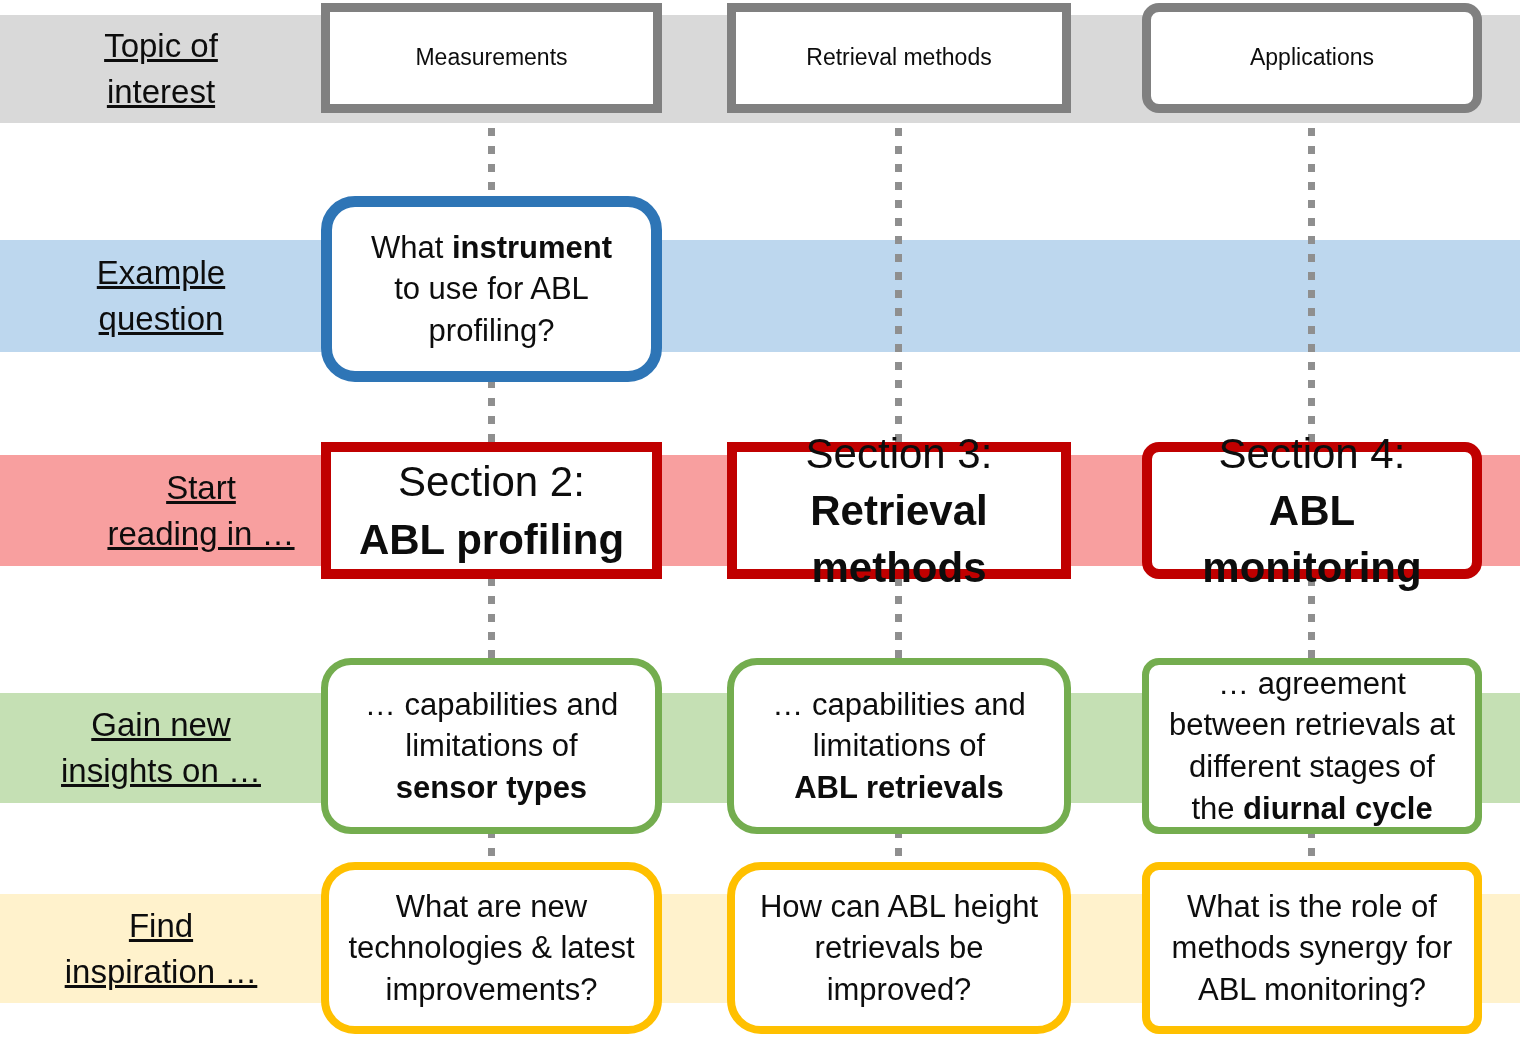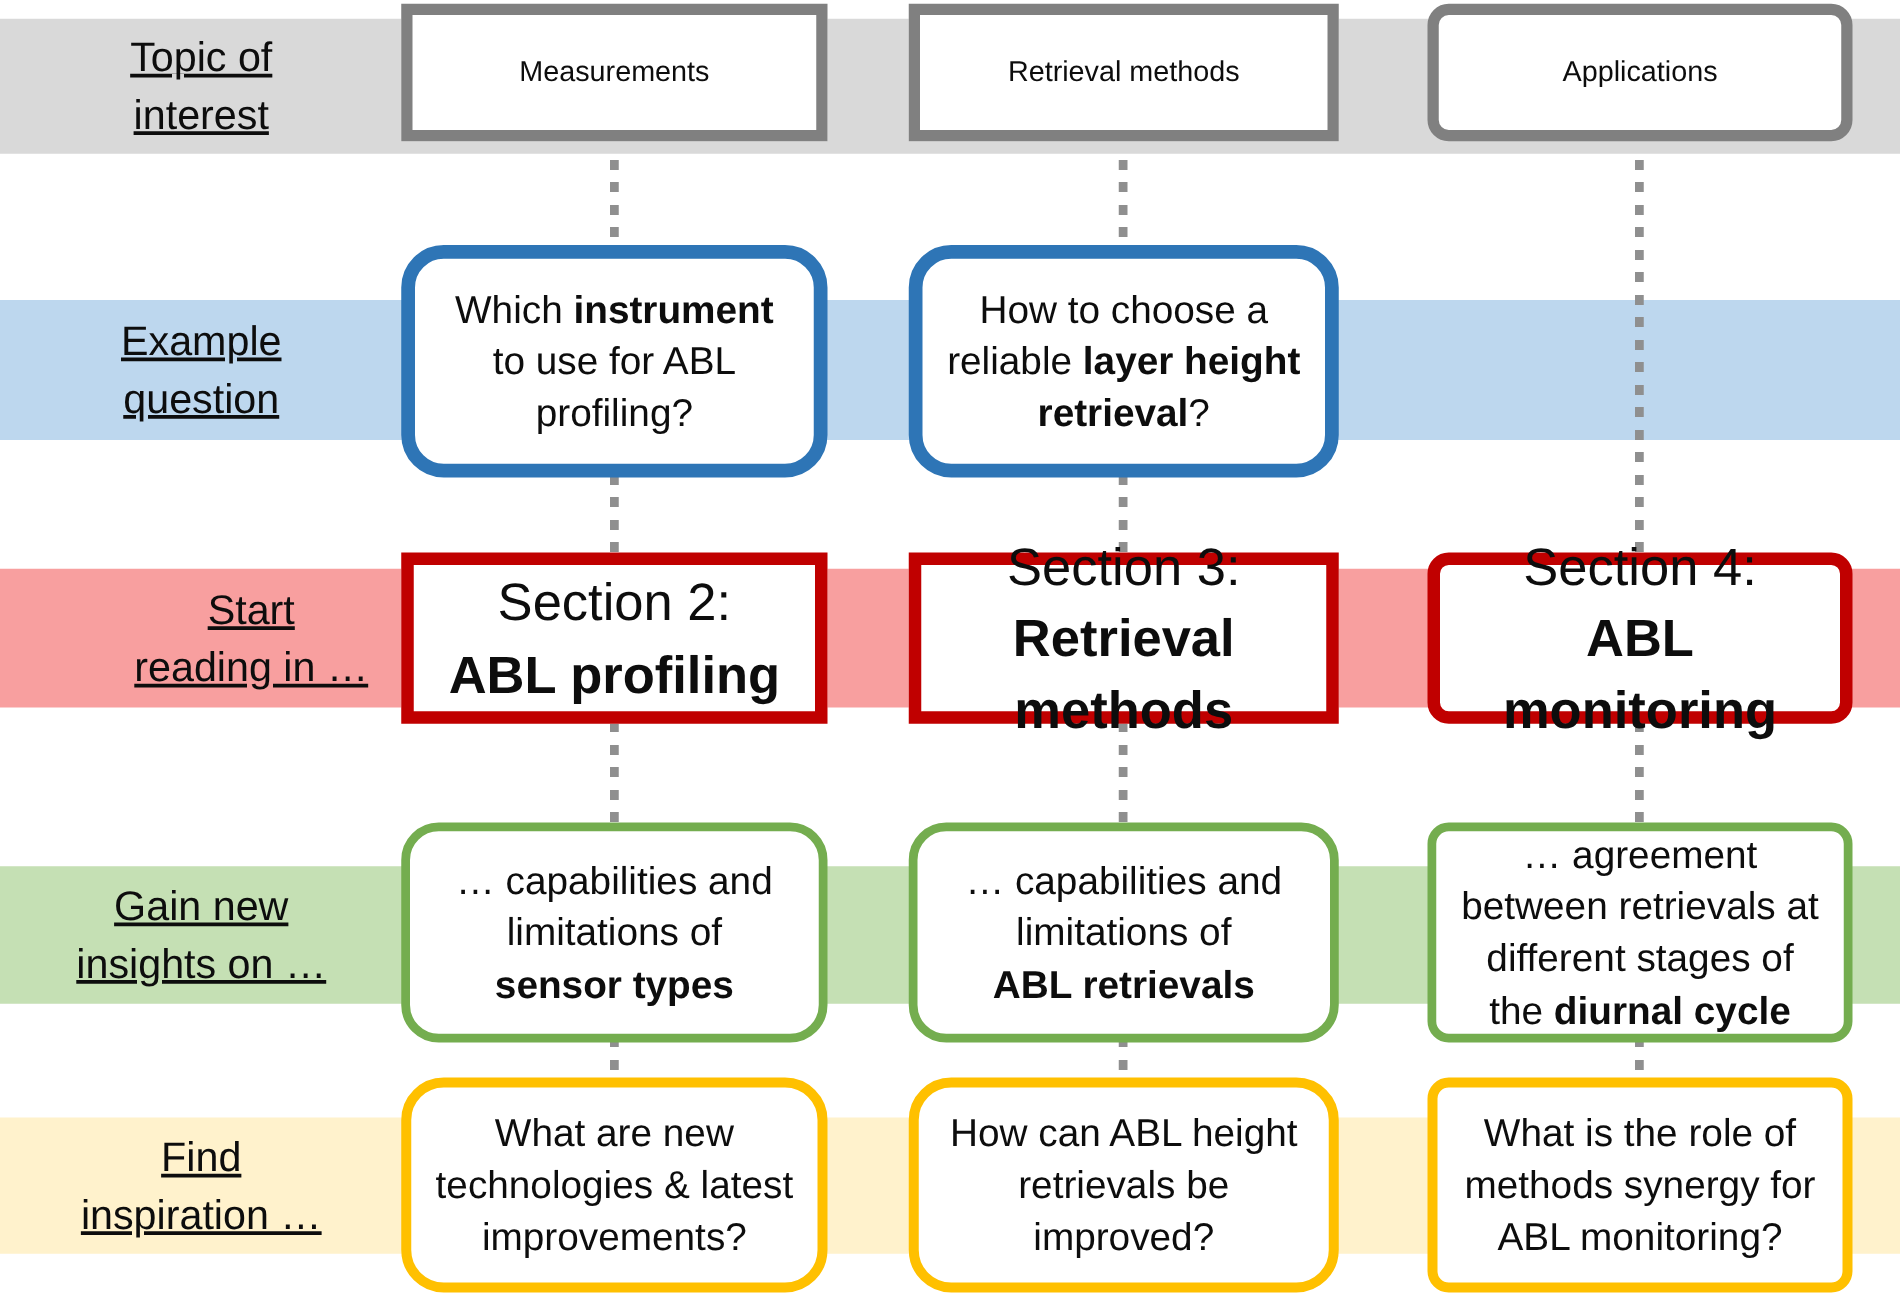--- a/index.html
+++ b/index.html
@@ -83,26 +83,23 @@
 reading in …</div>
   <div class="rowlabel lbl-insights">Gain new
 insights on …</div>
   <div class="rowlabel lbl-inspiration">Find
 inspiration …</div>
 
   <div class="box r-topic c-1"><div class="inner"><span>Measurements</span></div></div>
   <div class="box r-topic c-2"><div class="inner"><span>Retrieval methods</span></div></div>
   <div class="box r-topic c-3"><div class="inner"><span>Applications</span></div></div>
 
-  <div class="box r-question c-1"><div class="inner"><span>Which </span><span class="b">instrument</span><span>
+  <div class="box r-question c-1"><div class="inner"><span>What </span><span class="b">instrument</span><span>
 to use for ABL
 profiling?</span></div></div>
-  <div class="box r-question c-2"><div class="inner"><span>How to choose a
-reliable </span><span class="b">layer height</span><span>
-</span><span class="b">retrieval</span><span>?</span></div></div>
 
   <div class="box r-section c-1"><div class="inner"><span>Section 2:
 </span><span class="b">ABL profiling</span></div></div>
   <div class="box r-section c-2"><div class="inner"><span>Section 3:
 </span><span class="b">Retrieval methods</span></div></div>
   <div class="box r-section c-3"><div class="inner"><span>Section 4:
 </span><span class="b">ABL monitoring</span></div></div>
 
   <div class="box r-insights c-1"><div class="inner"><span>… capabilities and
 limitations of

